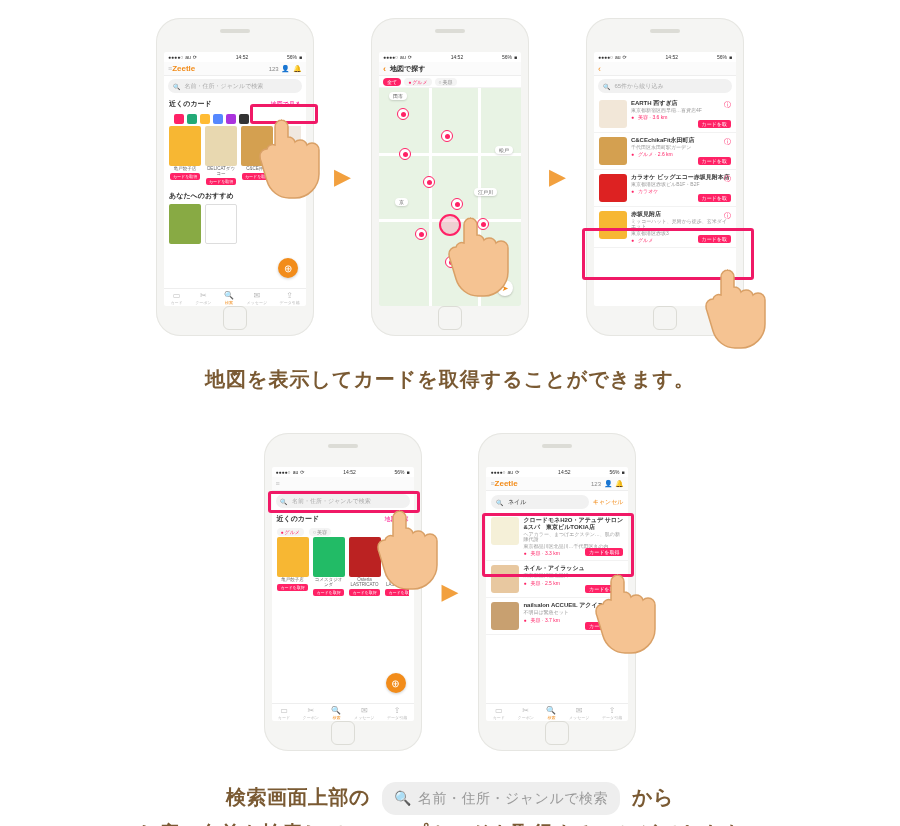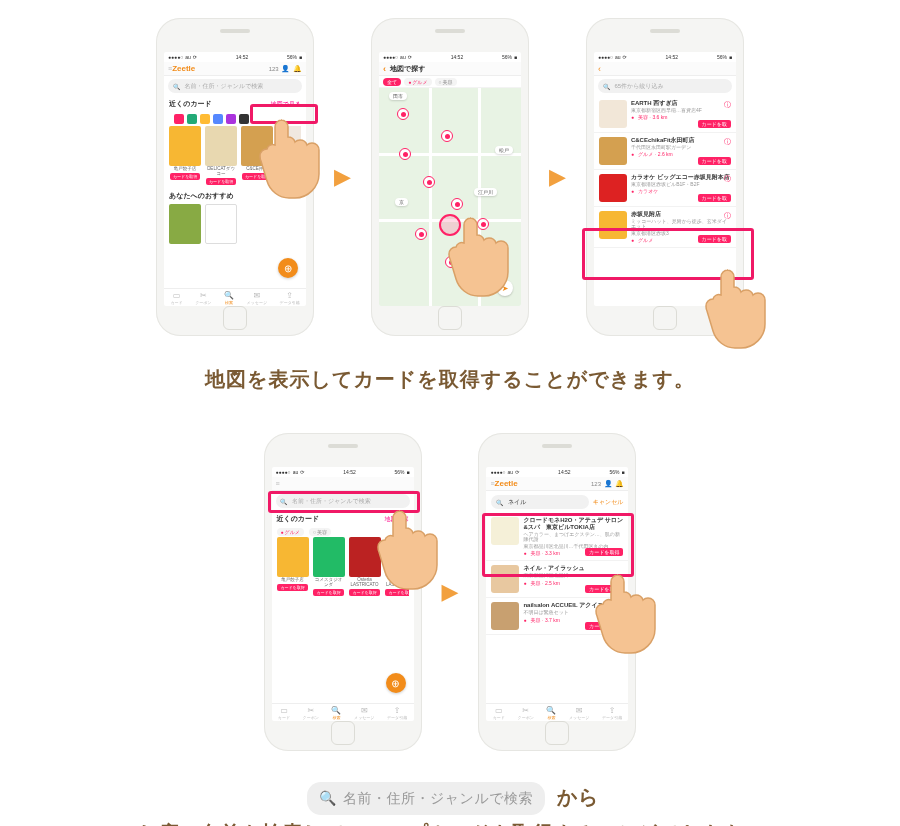--- a/index.html
+++ b/index.html
@@ -550,19 +550,20 @@
     <div class="finger" style="top:130px; left:110px;">
       <svg viewBox="0 0 78 100">
           <path d="M30 12 c-4 0 -7 3 -7 7 v18 c-3 -1 -7 0 -8 4 -4 0 -7 3 -7 7 0 3 1 5 1 5 l6 20 c3 10 12 17 22 17 h6 c13 0 24 -11 24 -24 v-24 c0 -4 -3 -7 -7 -7 -2 0 -4 1 -5 2 -1 -3 -4 -5 -7 -5 -2 0 -4 1 -5 2 -1 -3 -4 -5 -7 -5 v-10 c0 -4 -3 -7 -7 -7 z" fill="#f5c392" stroke="#d9a066" stroke-width="1.5"></path>
         </svg>
     </div>
   </div>
 
 </div>
 
 <div class="caption2">
+  <span>検索画面上部の</span>
   <span class="inline-search">
     <span>🔍</span>
     <span>名前・住所・ジャンルで検索</span>
   </span>
   <span>から</span><br>
   <span>お店の名前を検索してショップカードを取得することができます。</span>
 </div>
 
 </body></html>

